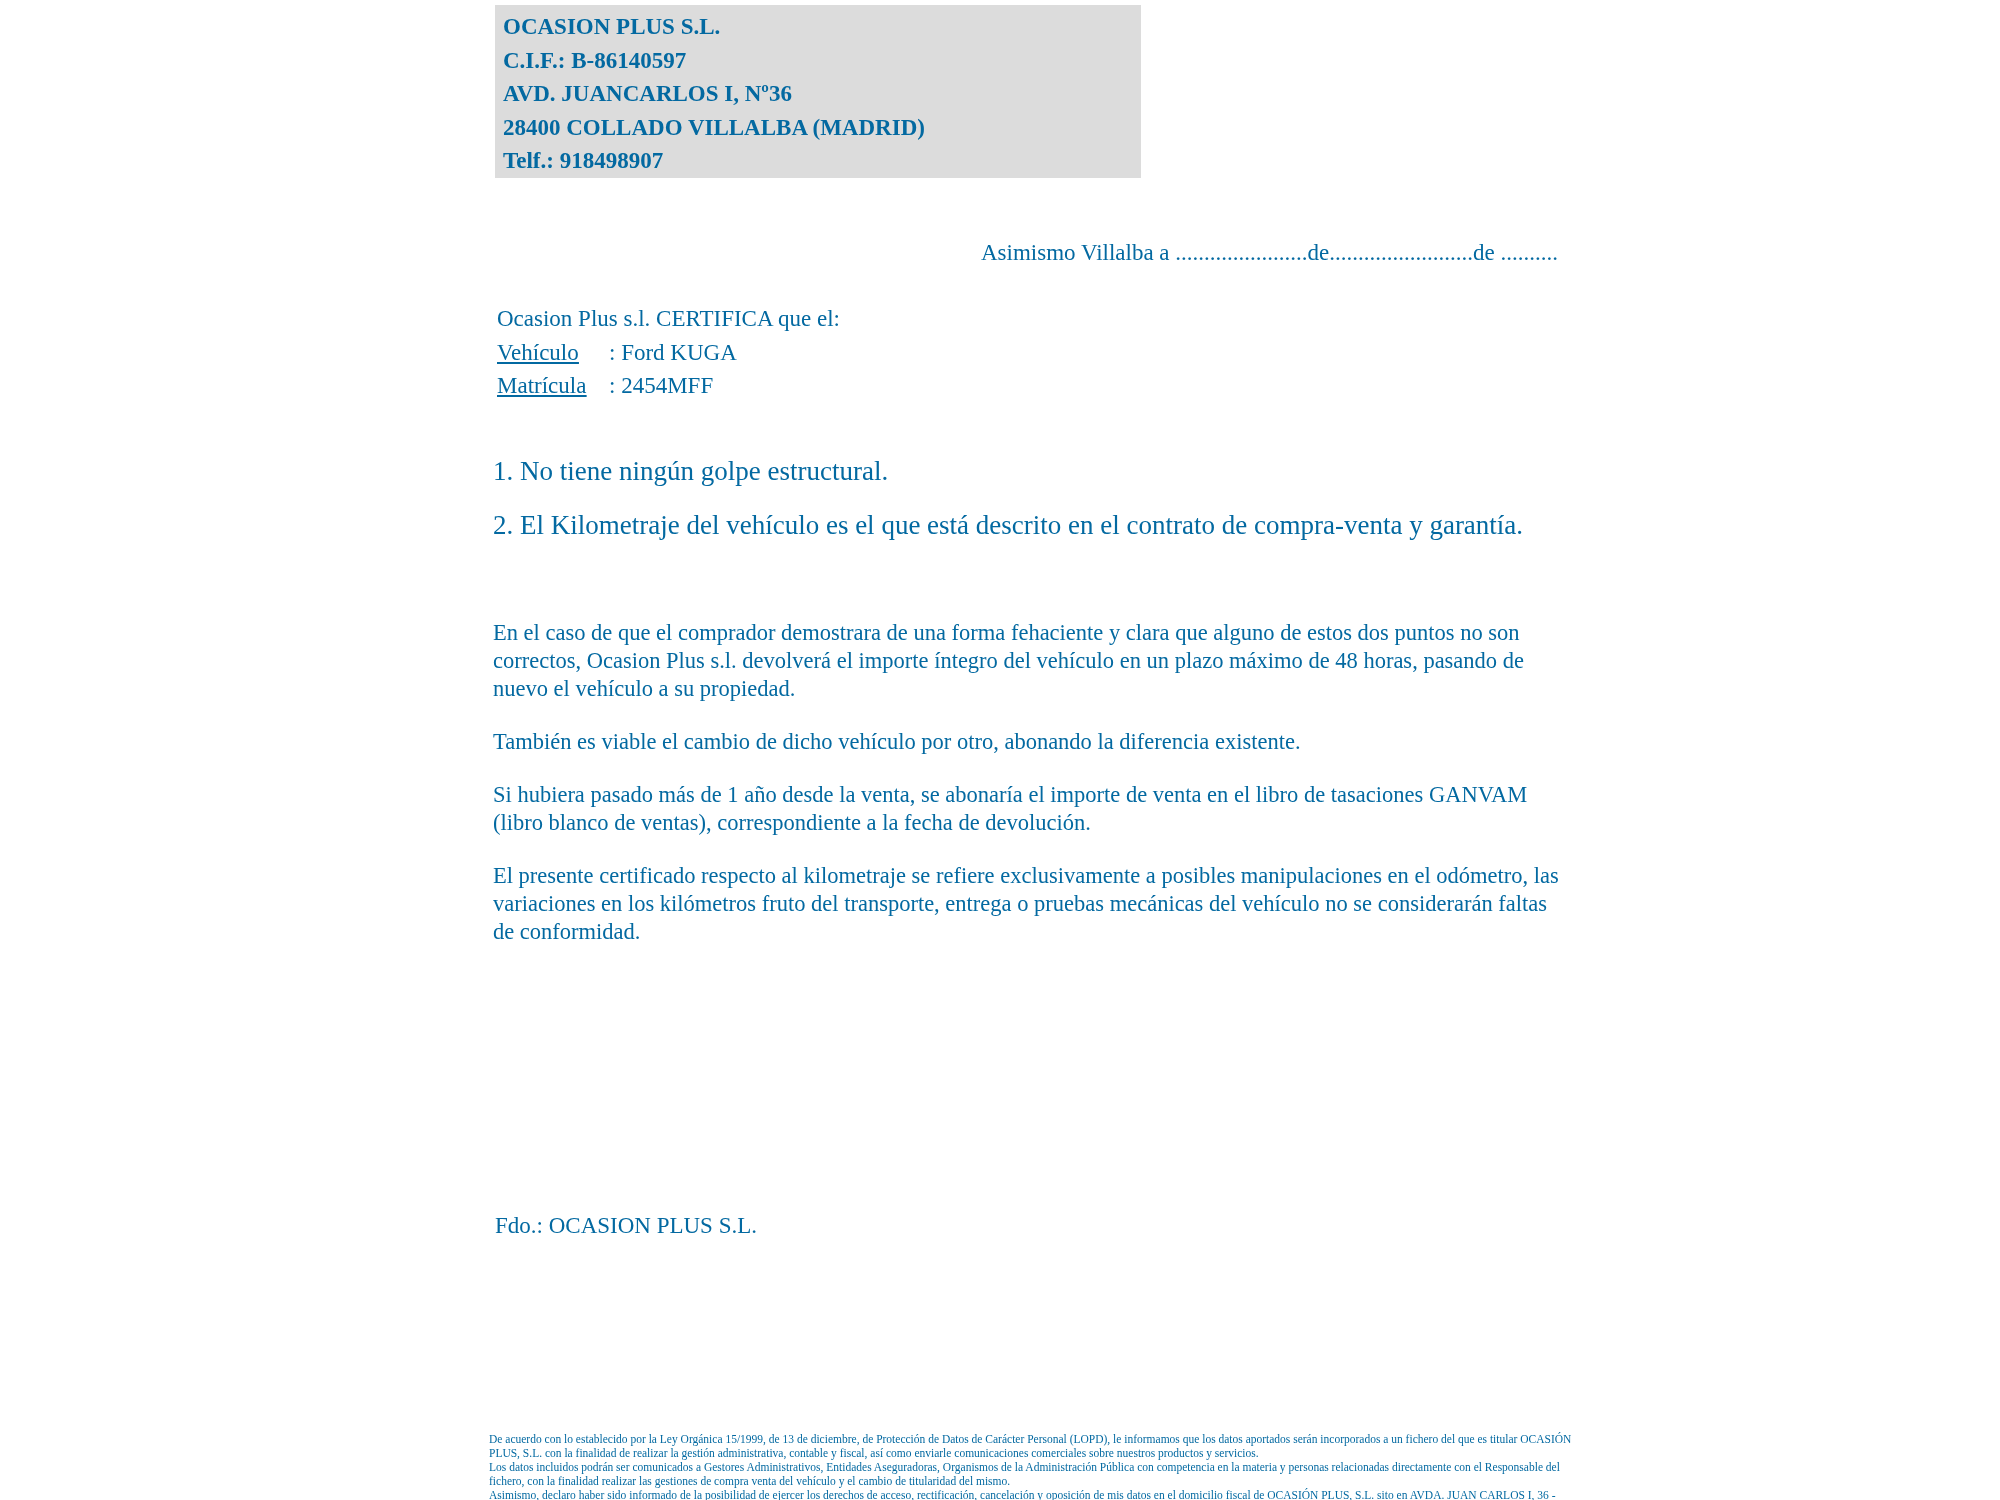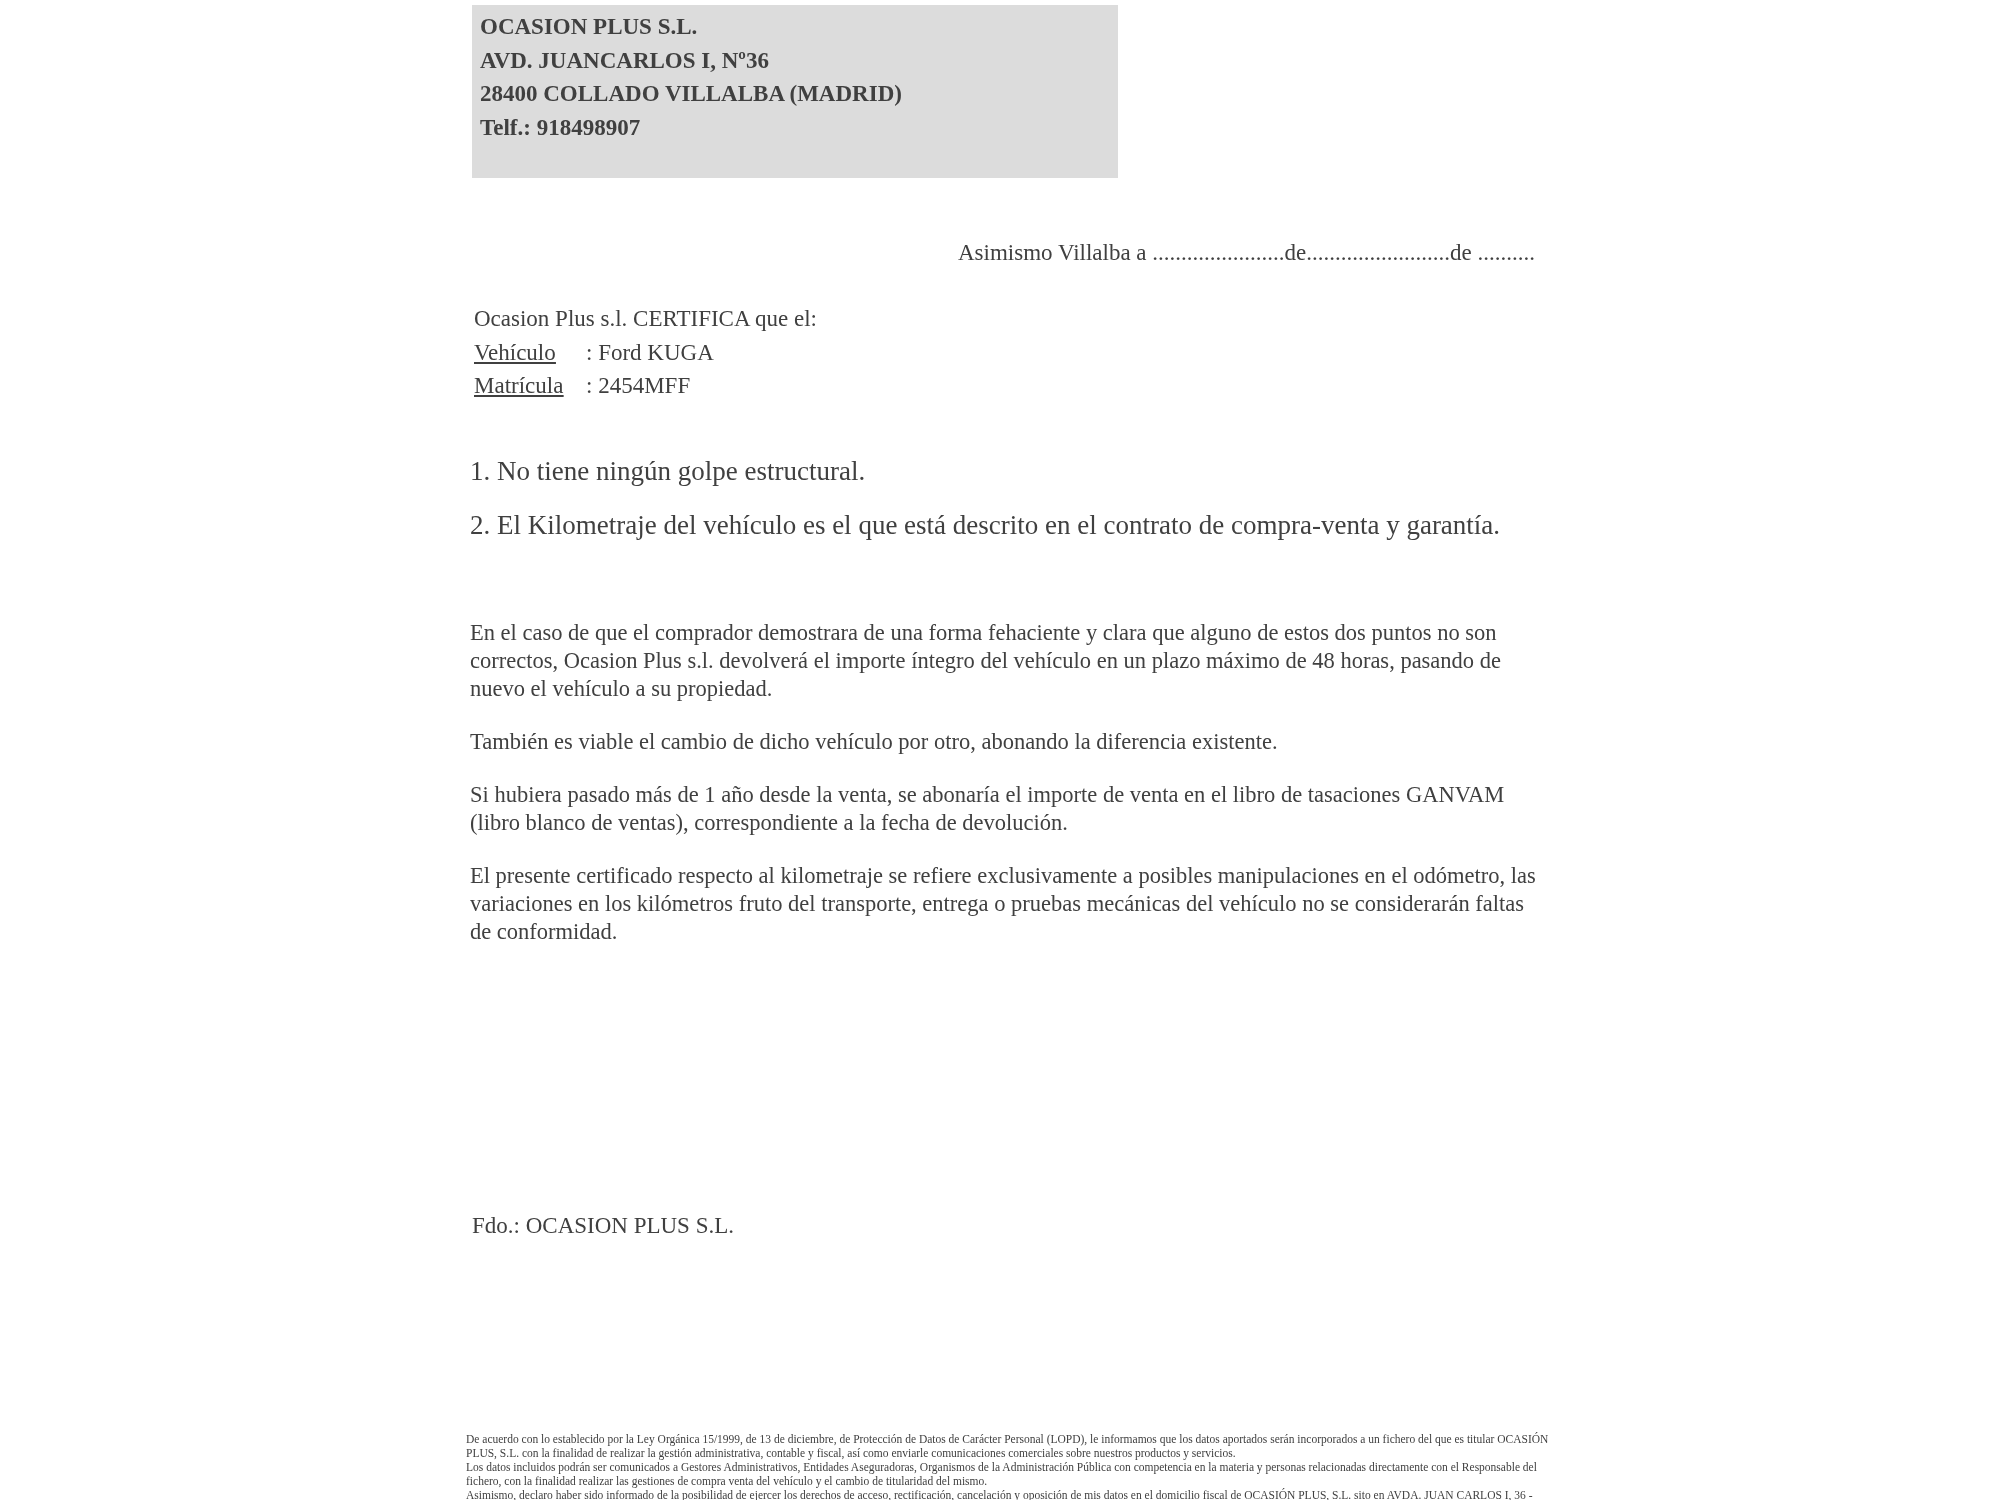--- a/index.html
+++ b/index.html
@@ -6,22 +6,23 @@
     margin: 0;
     padding: 0;
     background: #ffffff;
   }
   .page {
     position: relative;
     width: 1708px;
     height: 1500px;
     background: #ffffff;
     font-family: "Liberation Serif", serif;
-    color: #404040;
+    color: #0369a1;
     overflow: hidden;
+    margin-left: 23px;
   }
 
   
   .header-box {
     position: absolute;
     left: 472px;
     top: 5px;
     width: 646px;
     height: 173px;
     background: #dcdcdc;
@@ -97,20 +98,21 @@
     line-height: 14px;
   }
 </style>
 </head>
 <body>
 
 <div class="page">
 
   <div class="header-box">
     <div>OCASION PLUS S.L.</div>
+    <div>C.I.F.: B-86140597</div>
     <div>AVD. JUANCARLOS I, Nº36</div>
     <div>28400 COLLADO VILLALBA (MADRID)</div>
     <div>Telf.: 918498907</div>
   </div>
 
   <div class="date-line">Asimismo Villalba a .......................de.........................de ..........</div>
 
   <div class="certify">
     <div>Ocasion Plus s.l. CERTIFICA que el:</div>
     <div>

